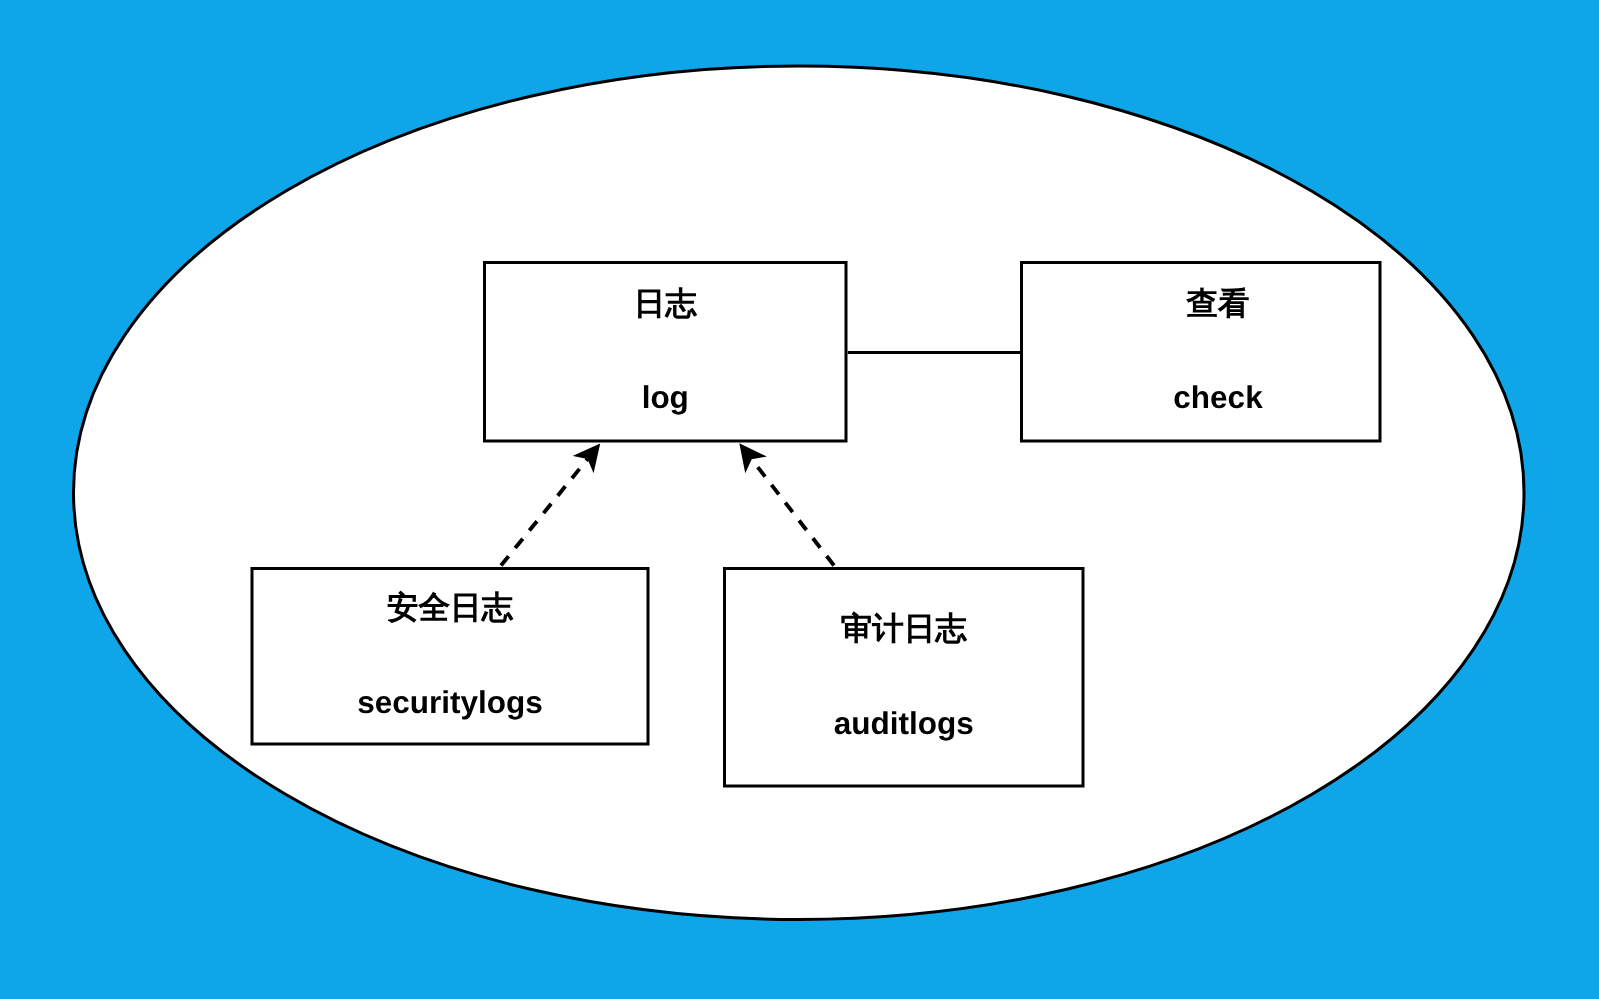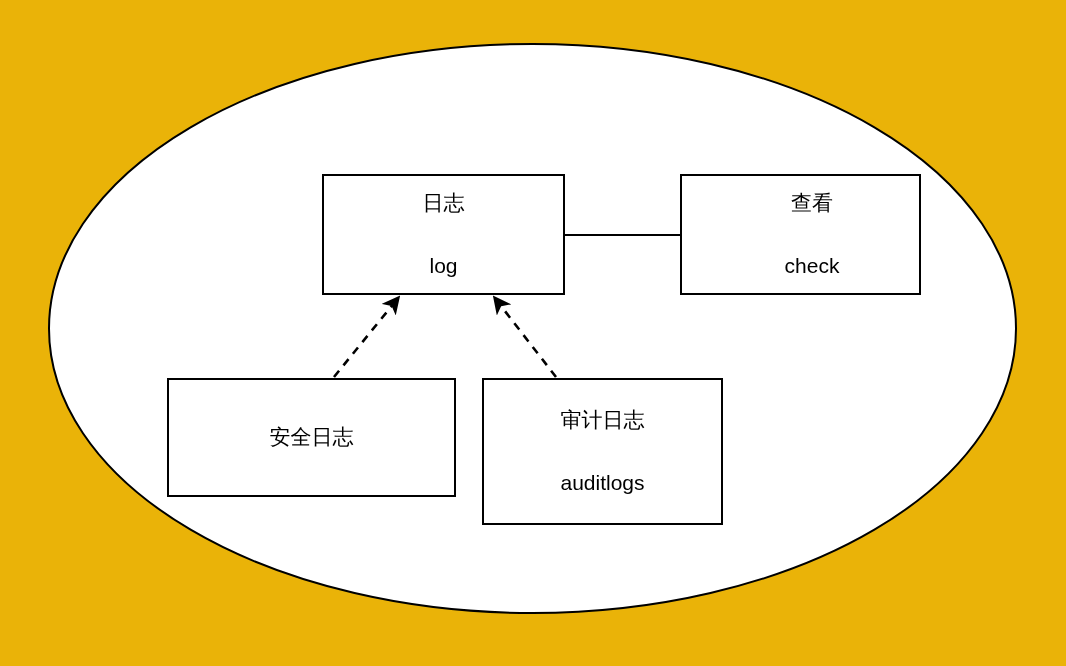--- a/index.html
+++ b/index.html
@@ -10,21 +10,22 @@
   body {
     font-family: "Liberation Sans", "DejaVu Sans", sans-serif;
     width: 1066px;
     height: 666px;
     overflow: hidden;
   }
   #canvas {
     position: relative;
     width: 1066px;
     height: 666px;
-    background: #eab308;
+    background: #0ea5e9;
+    font-weight: bold;
   }
   #diagram-svg {
     position: absolute;
     left: 0;
     top: 0;
     width: 1066px;
     height: 666px;
   }
   .node-box {
     position: absolute;
@@ -46,21 +47,21 @@
   .node-line-cn {
     font-size: 21px;
   }
   .node-line-en {
     font-size: 21px;
     margin-top: 36px;
   }
   
   #node-log      { left: 322px; top: 174px; width: 243px; height: 121px; }
   #node-check    { left: 680px; top: 174px; width: 241px; height: 121px; padding-left: 23px; }
-  #node-security { left: 167px; top: 378px; width: 289px; height: 119px; }
+  #node-security { left: 167px; top: 378px; width: 266px; height: 119px; }
   #node-audit    { left: 482px; top: 378px; width: 241px; height: 147px; }
 </style>
 </head>
 <body>
 
 <div id="canvas">
 
   <svg id="diagram-svg" viewBox="0 0 1066 666" xmlns="http://www.w3.org/2000/svg">
     <defs>
       <marker id="arrow-filled" viewBox="0 0 10 10" refX="9" refY="5" markerWidth="7" markerHeight="7" orient="auto-start-reverse">
@@ -82,20 +83,21 @@
     <span class="node-line node-line-en">log</span>
   </div>
 
   <div class="node-box" id="node-check">
     <span class="node-line node-line-cn">查看</span>
     <span class="node-line node-line-en">check</span>
   </div>
 
   <div class="node-box" id="node-security">
     <span class="node-line node-line-cn">安全日志</span>
+    <span class="node-line node-line-en">securitylogs</span>
   </div>
 
   <div class="node-box" id="node-audit">
     <span class="node-line node-line-cn">审计日志</span>
     <span class="node-line node-line-en">auditlogs</span>
   </div>
 
 </div>
 
 </body></html>

